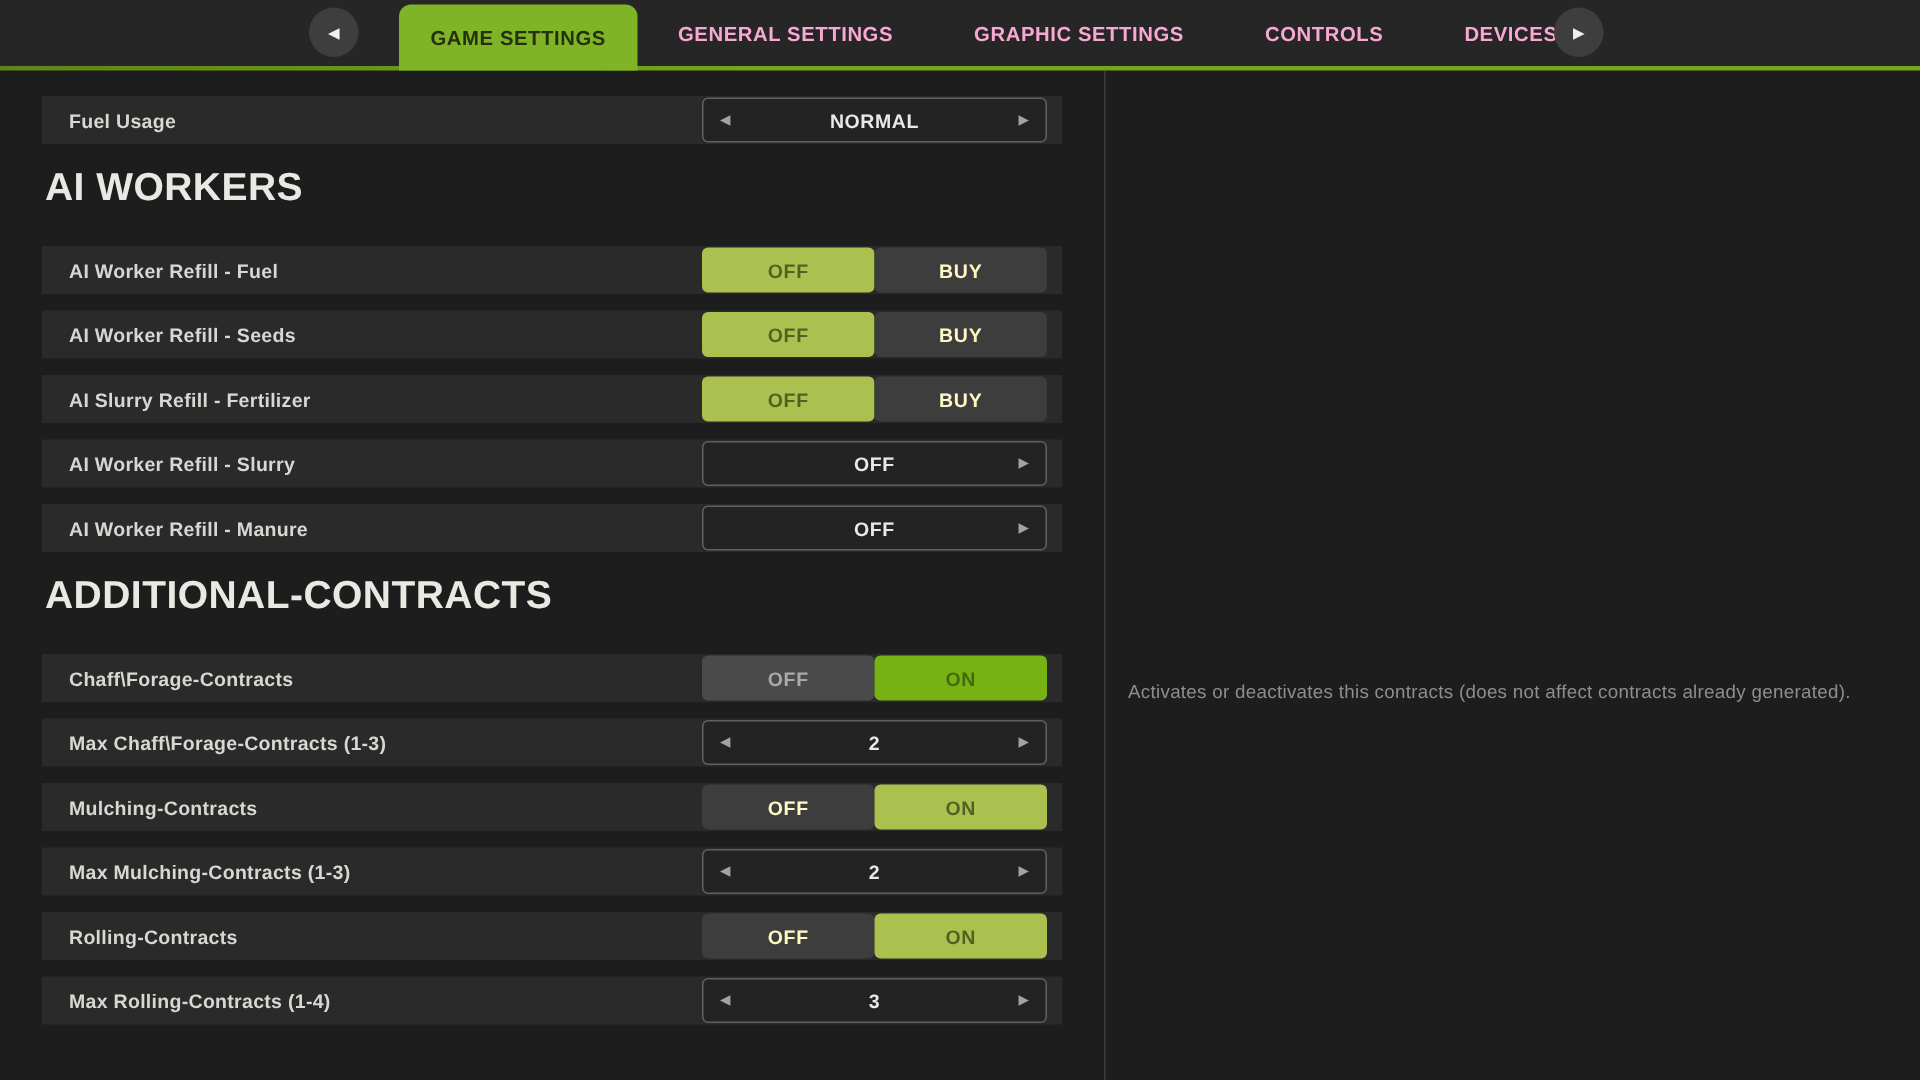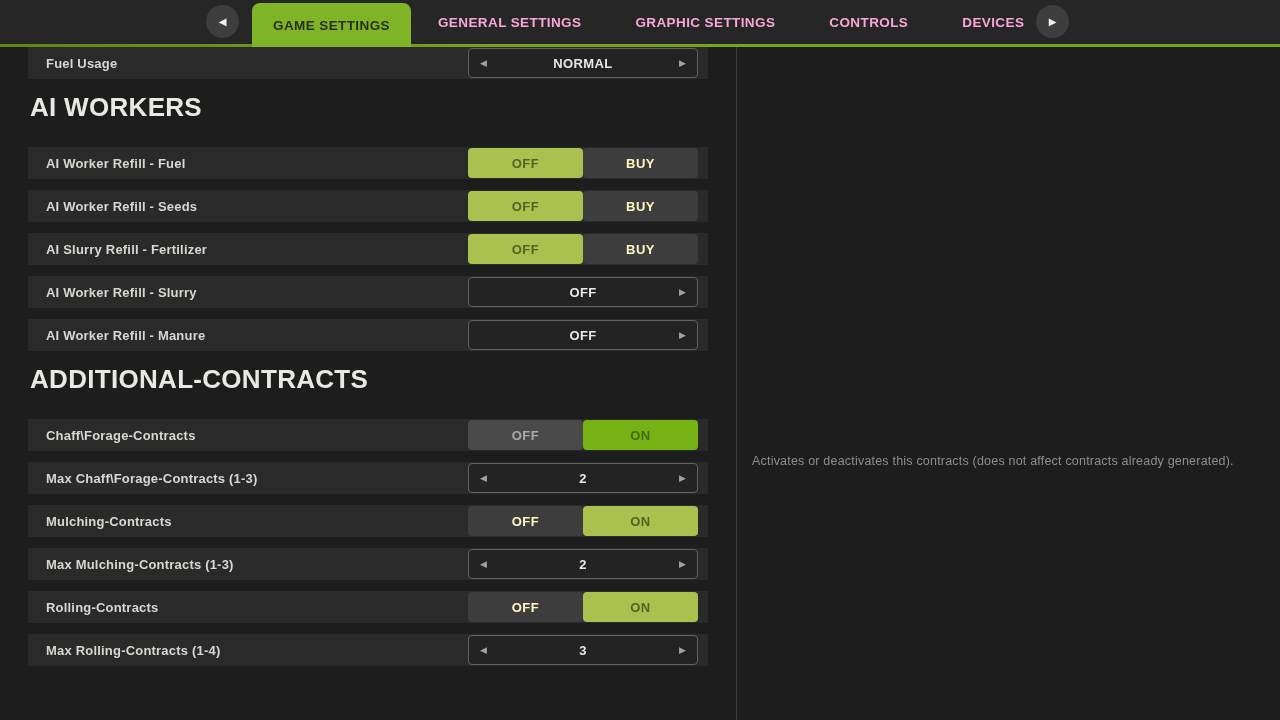--- a/index.html
+++ b/index.html
@@ -20,35 +20,35 @@
     z-index:1;
   }
   .nav-circle{
     position:absolute;top:5px;width:33px;height:33px;border-radius:50%;
     background:#3e3e3e;display:flex;align-items:center;justify-content:center;
     color:#f0f0f0;font-size:10px;cursor:pointer;z-index:3;
   }
   .nav-circle.prev{left:206px;}
   .nav-circle.next{left:1036px;}
   .tabs{
-    position:absolute;left:252px;top:0;height:47px;display:flex;align-items:stretch;z-index:2;text-align:right;
+    position:absolute;left:266px;top:0;height:47px;display:flex;align-items:stretch;z-index:2;text-align:right;
   }
   .tab{
     display:flex;align-items:center;height:44px;padding:0 27px;
     font-size:13.5px;font-weight:bold;letter-spacing:.4px;color:#f9a8d4;
     white-space:nowrap;cursor:pointer;
   }
   .tab.active{
     background:#80b427;color:#25300e;border-radius:8px 8px 0 0;
     height:44px;margin-top:3px;padding:0 21px;
   }
   
   .content{position:absolute;top:47px;left:0;width:1280px;height:673px;background:#1d1d1d;}
   .divider{position:absolute;left:736px;top:0;width:1px;height:673px;background:#3c3c3c;}
-  .settings-panel{position:absolute;left:28px;top:0;width:680px;padding-top:0;}
+  .settings-panel{position:absolute;left:28px;top:0;width:680px;padding-top:17px;}
   .section-title{
     font-size:26px;font-weight:700;color:#eae8e2;letter-spacing:.3px;
     height:34px;line-height:34px;margin:11px 0 23px 2px;
   }
   .srow{
     position:relative;height:32px;background:#2a2a2a;margin-bottom:11px;
     display:flex;align-items:center;
   }
   .srow .label{
     margin-left:18px;font-size:13px;font-weight:bold;color:#d9d7d1;letter-spacing:.2px;

